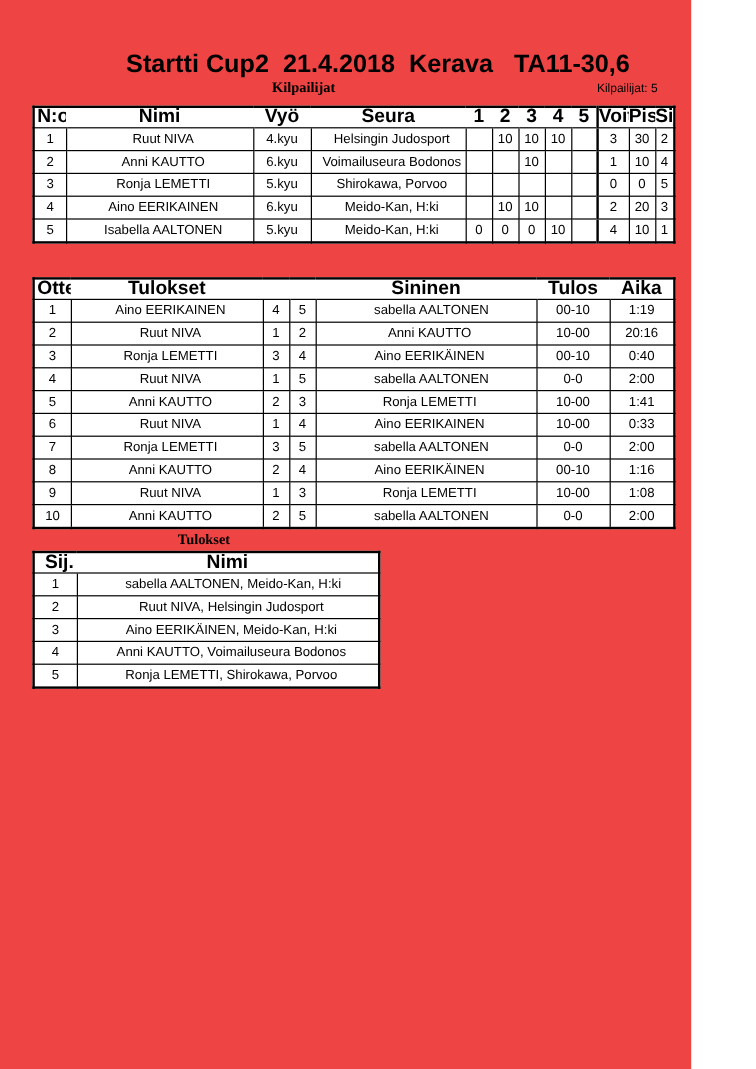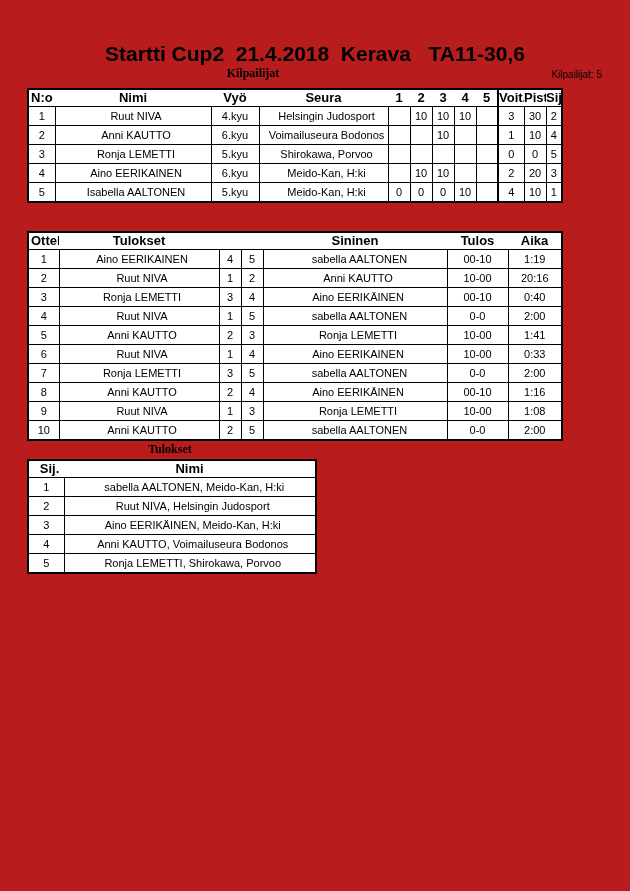--- a/index.html
+++ b/index.html
@@ -1,30 +1,30 @@
 <!DOCTYPE html>
 <html><head>
 <meta charset="utf-8">
 <style>
   html,body{margin:0;padding:0;background:#fff;}
-  .page{position:relative;width:630px;height:891px;background:#b91c1c;
+  .page{position:relative;width:576px;height:891px;background:#ef4444;
         font-family:"Liberation Sans",sans-serif;color:#000;overflow:hidden;}
   .title{position:absolute;top:42px;left:0;width:630px;text-align:center;
          font-size:21px;font-weight:bold;white-space:pre;}
   .sec-label{position:absolute;font-size:12px;font-weight:bold;
              transform:translateX(-50%);white-space:pre;font-family:Liberation Serif, serif;}
   #lbl-kilpailijat{left:253px;top:66px;}
   #lbl-ottelut{left:301px;top:212px;margin-top:27px;}
   #lbl-tulokset{left:170px;top:442px;}
   .count{position:absolute;top:69px;right:28px;font-size:10px;}
   table{border-collapse:collapse;table-layout:fixed;position:absolute;background:#fff;
         border:2px solid #000;}
   td{border:1px solid #000;font-size:11px;height:18px;padding:0;
      overflow:hidden;white-space:pre;line-height:17px;}
-  th{font-size:13px;font-weight:bold;height:16px;padding:0;line-height:16px;
+  th{font-size:16px;font-weight:bold;height:16px;padding:0;line-height:16px;
      border-bottom:1px solid #000;white-space:pre;overflow:hidden;}
   .t1{left:27px;top:88px;width:534px;}
   .t2{left:27px;top:231px;width:534px;}
   .t3{left:27px;top:459px;width:288px;}
   .ctr{text-align:center;}
   .left{text-align:center;padding-left:6px;}
   .hleft{text-align:left;padding-left:2px;}
   .divL{border-left:2px solid #000 !important;margin-left:16px;}
 </style>
 </head>

